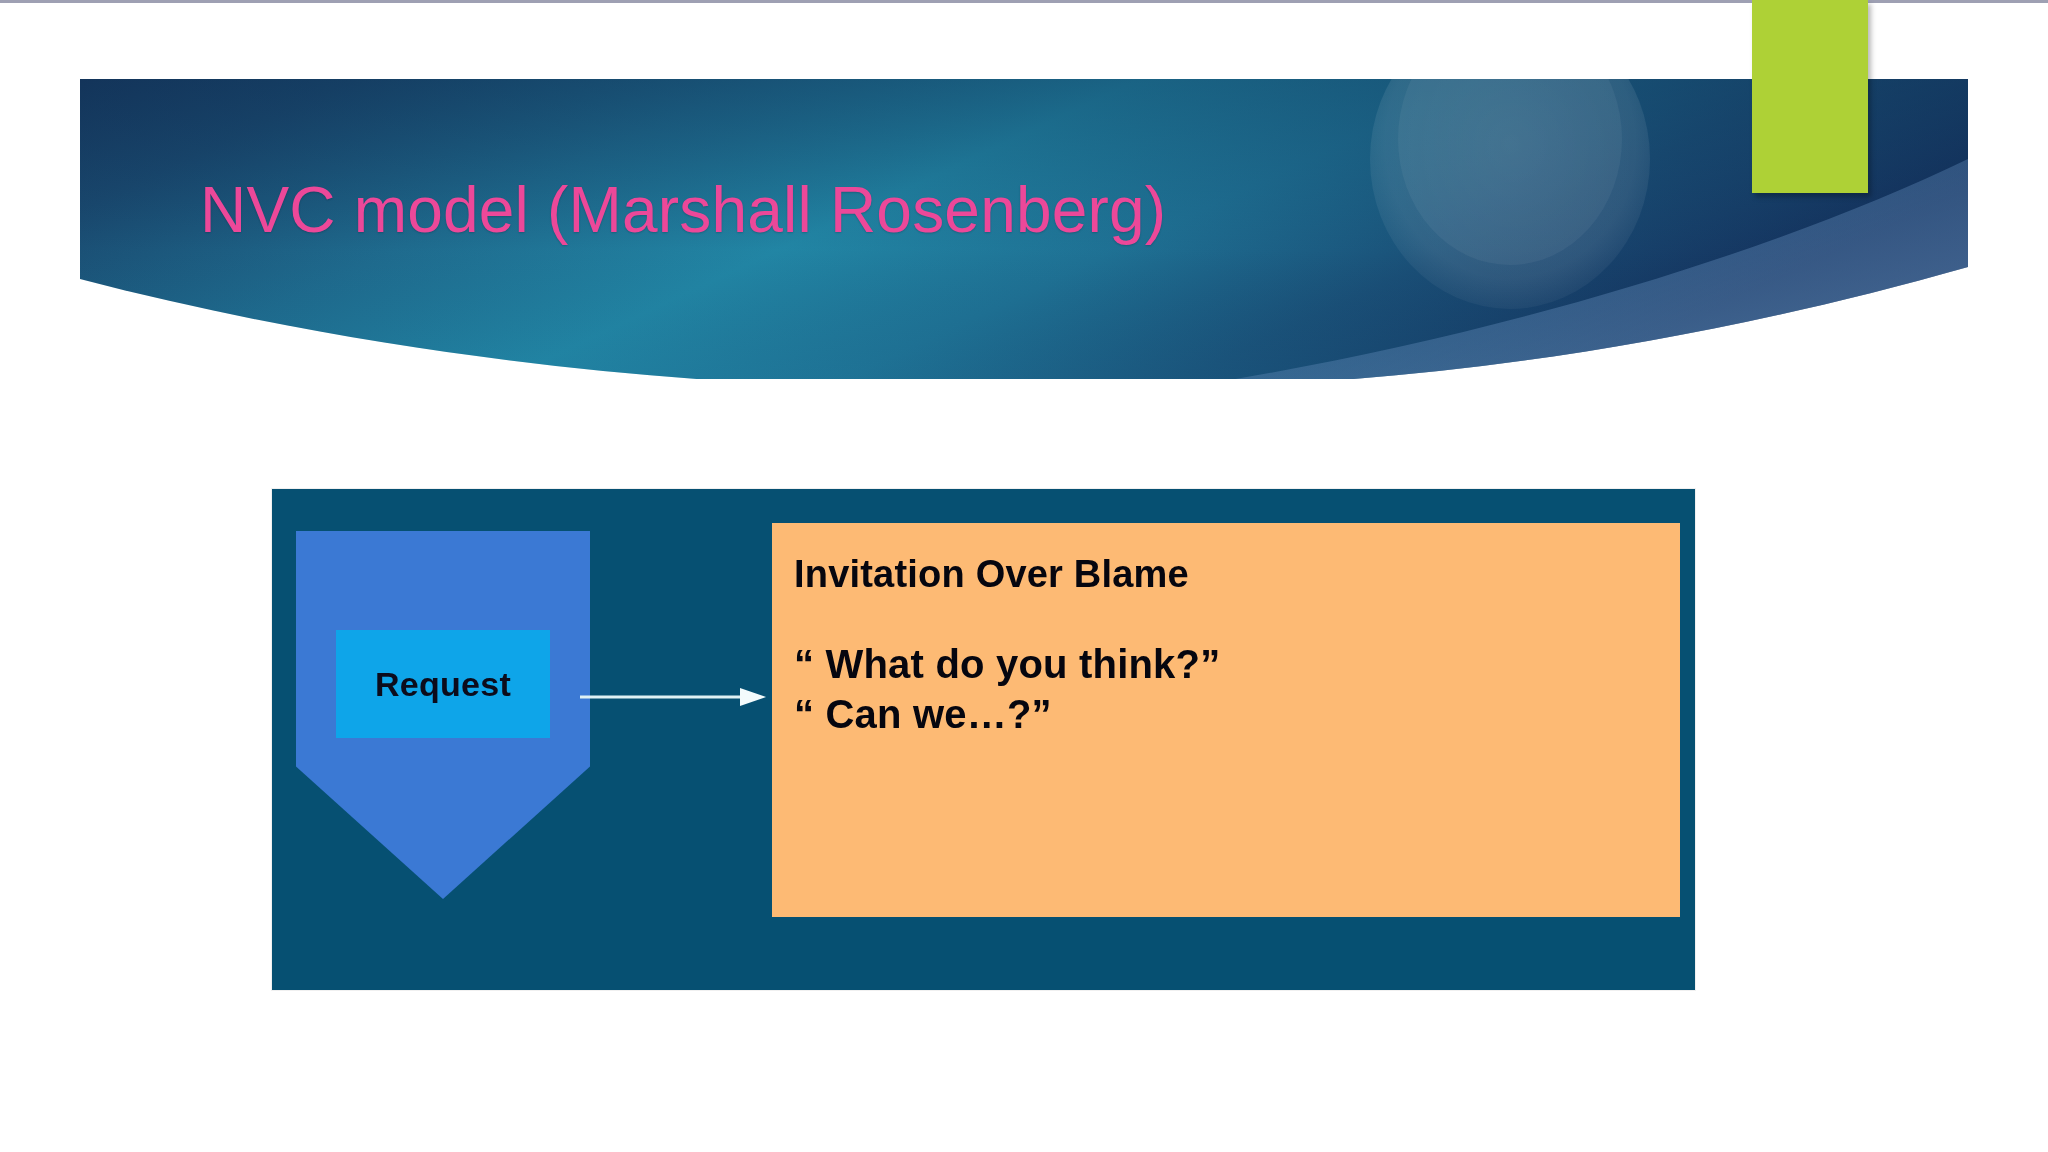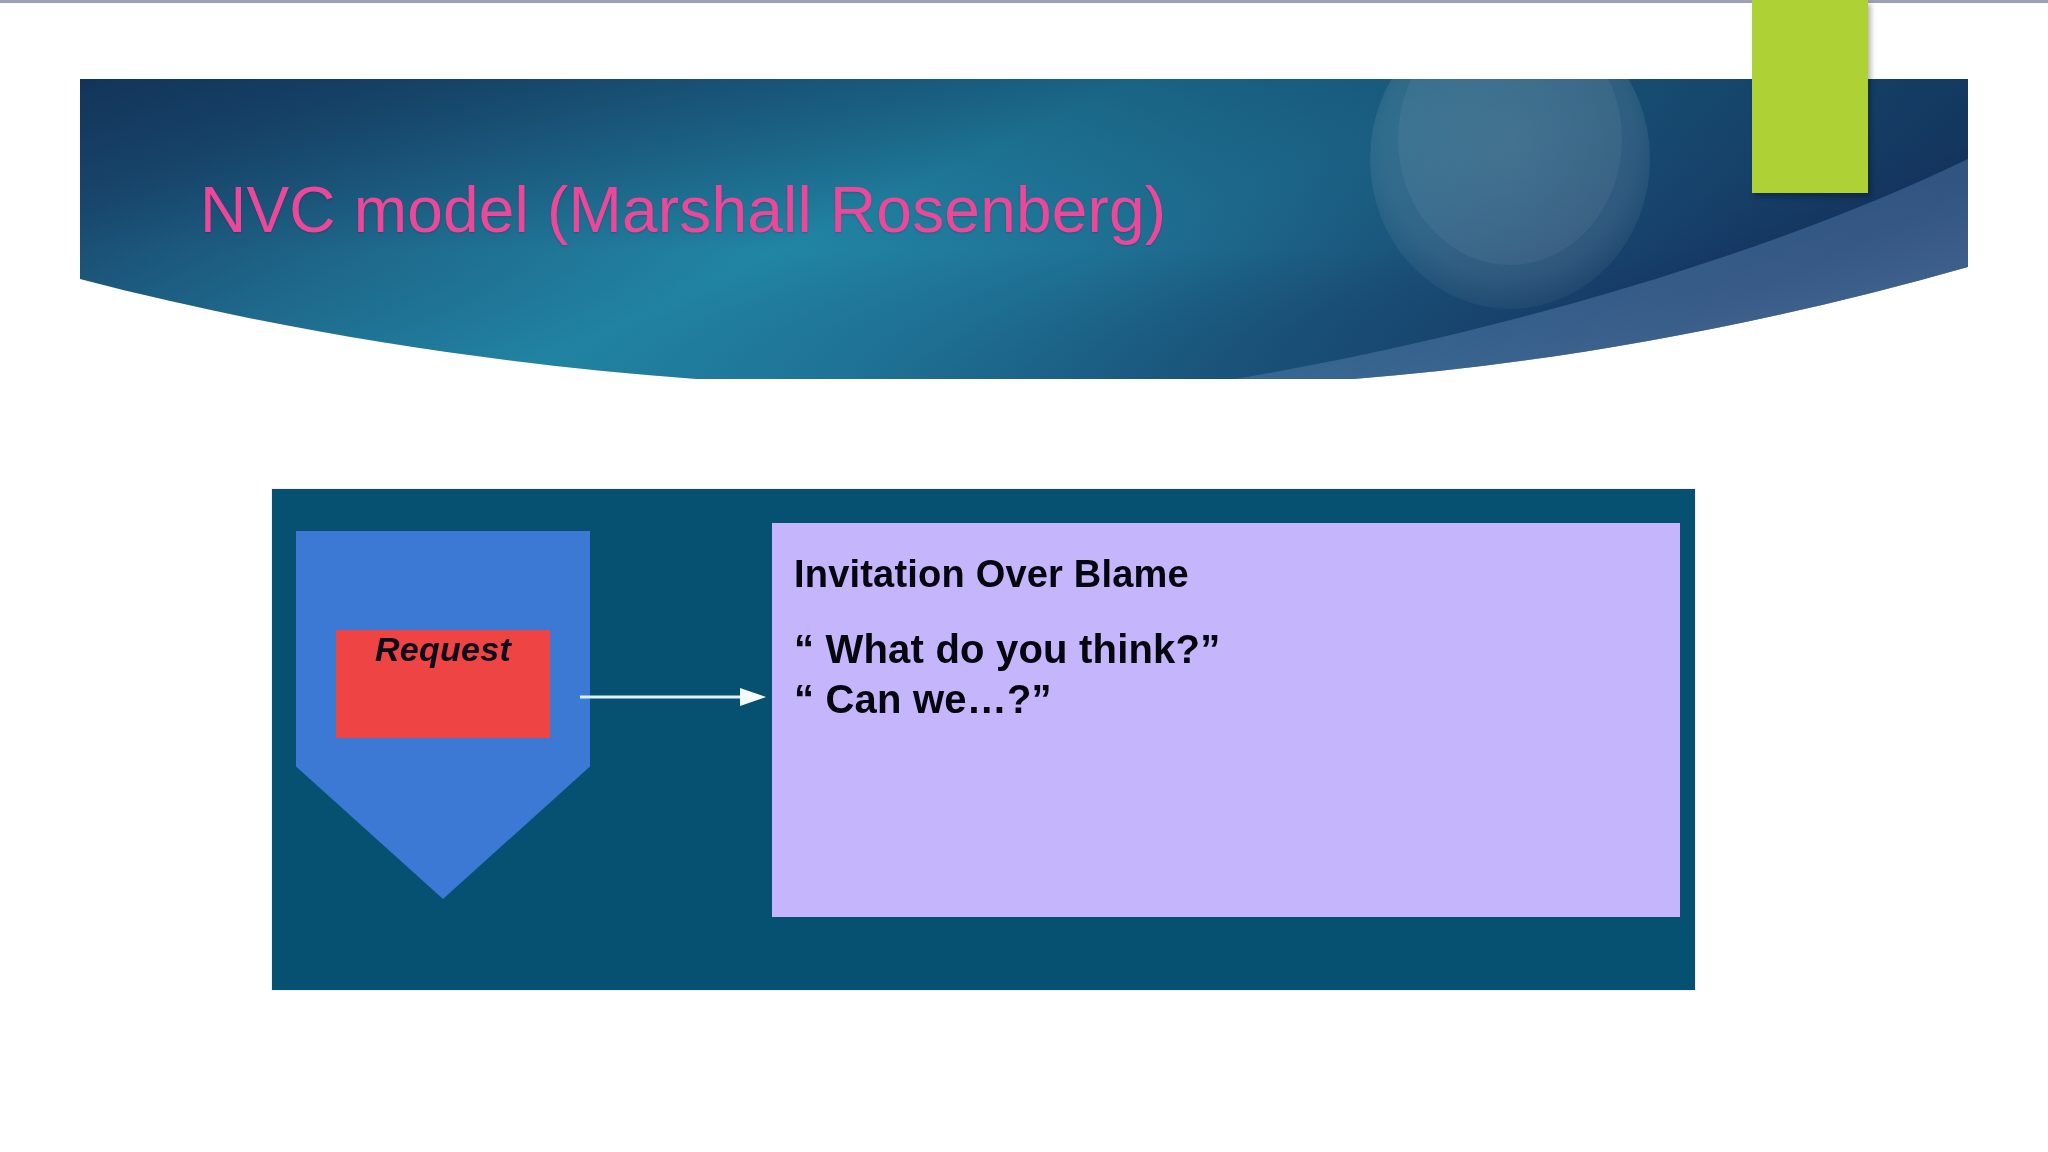--- a/index.html
+++ b/index.html
@@ -89,24 +89,24 @@
     -webkit-clip-path: polygon(0 0, 100% 0, 100% 64%, 50% 100%, 0 64%);
     clip-path: polygon(0 0, 100% 0, 100% 64%, 50% 100%, 0 64%);
   }
 
   .request-box {
     position: absolute;
     left: 64px;
     top: 141px;
     width: 214px;
     height: 108px;
-    background: #ef4444;
+    background: #0ea5e9;
     display: flex;
+    align-items: center;
     justify-content: center;
-    font-style: italic;
   }
   .request-label {
     font-family: "Liberation Sans Narrow", "Liberation Sans", sans-serif;
     font-weight: bold;
     font-size: 34px;
     color: #0c0c1c;
     letter-spacing: .3px;
   }
 
   
@@ -118,36 +118,36 @@
     height: 26px;
   }
 
   
   .text-card {
     position: absolute;
     left: 500px;
     top: 34px;
     width: 908px;
     height: 394px;
-    background: #c4b5fd;
+    background: #fdba74;
     padding: 0;
   }
   .card-inner {
     padding: 32px 0 0 22px;
   }
   .card-heading {
     font-family: "Liberation Sans Narrow", "Liberation Sans", sans-serif;
     font-weight: bold;
     font-size: 38px;
     color: #06060f;
     line-height: 1.05;
     letter-spacing: .2px;
   }
   .card-lines {
-    margin-top: 29px;
+    margin-top: 44px;
   }
   .card-line {
     font-family: "Liberation Sans Narrow", "Liberation Sans", sans-serif;
     font-weight: bold;
     font-size: 40px;
     color: #06060f;
     line-height: 1.25;
     letter-spacing: .2px;
     white-space: nowrap;
   }

